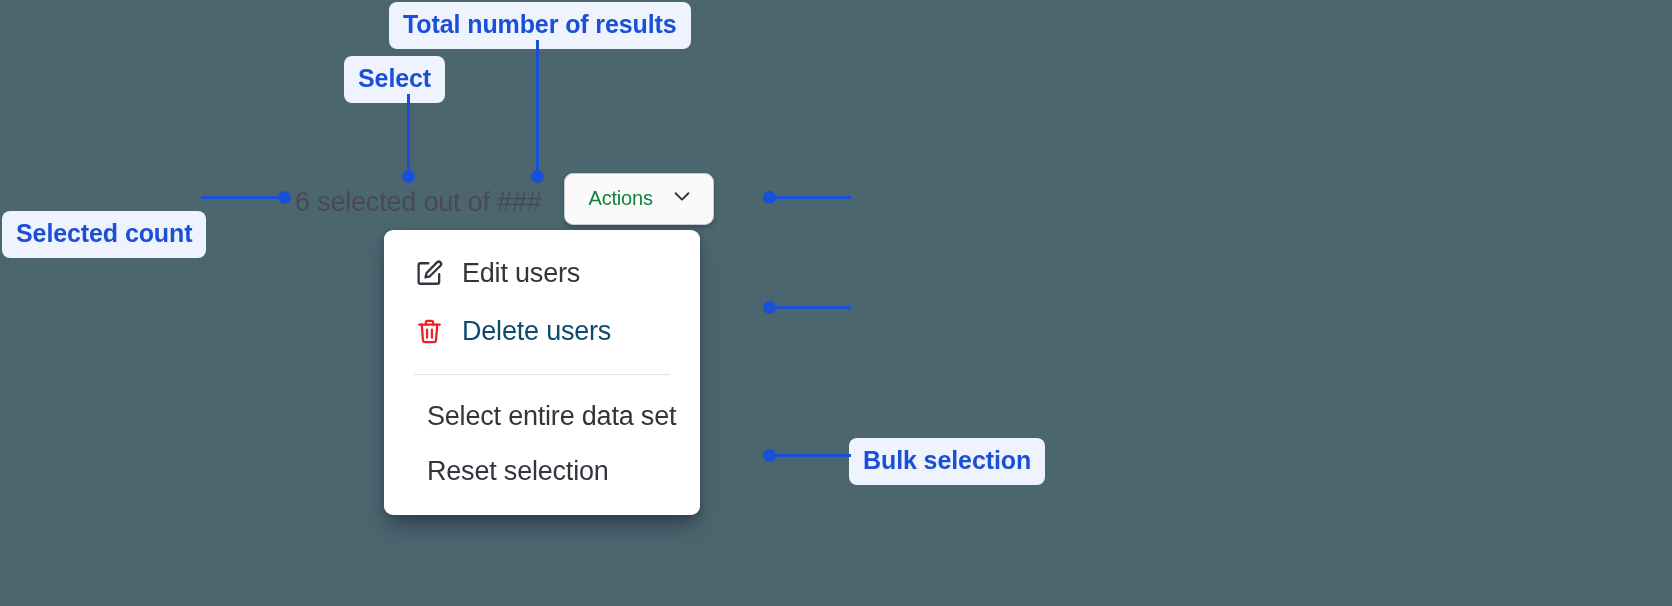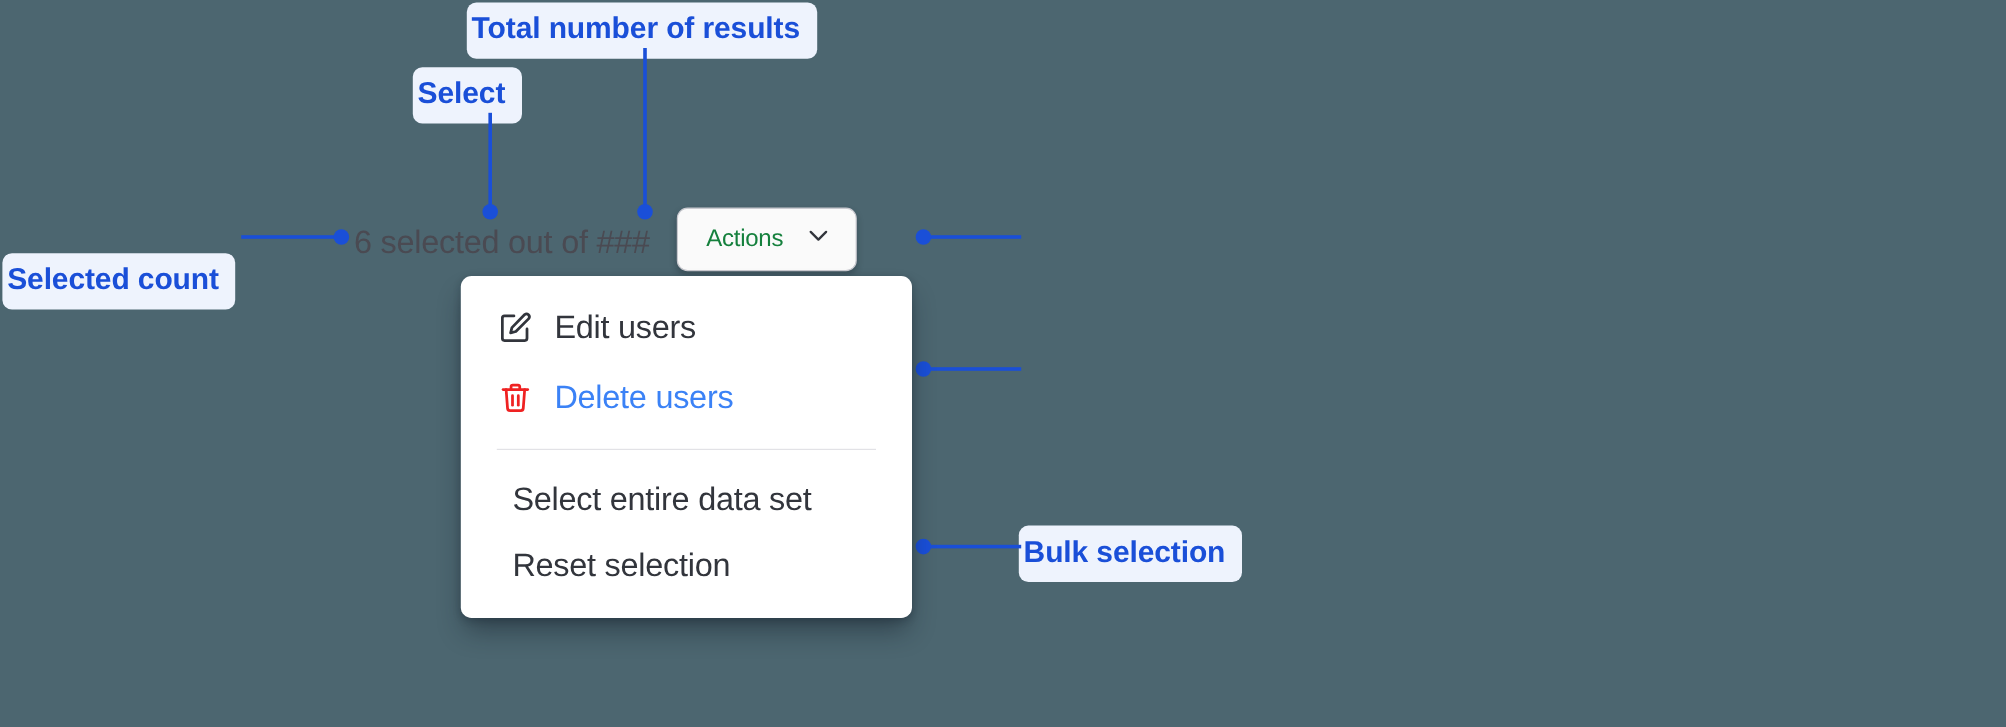--- a/index.html
+++ b/index.html
@@ -25,21 +25,21 @@
 
   
   .callout {
     position: absolute;
     background: #eef3fd;
     color: #1a4fd8;
     font-size: 25px;
     font-weight: 700;
     letter-spacing: -0.1px;
     line-height: 1;
-    padding: 10px 14px 12px 4px;
+    padding: 10px 14px 12px 14px;
     border-radius: 8px;
     white-space: nowrap;
   }
 
   
   .vline {
     position: absolute;
     width: 3px;
     background: #1a4fd8;
   }
@@ -94,21 +94,21 @@
     line-height: 1;
     letter-spacing: -0.2px;
   }
   .chev { display: block; }
 
   
   .dropdown {
     position: absolute;
     left: 384px;
     top: 230px;
-    width: 376px;
+    width: 316px;
     background: #ffffff;
     border-radius: 9px;
     padding: 14px 0 16px 0;
     box-shadow: 0 14px 22px -4px rgba(15,25,35,0.45),
                 0 2px 6px rgba(15,25,35,0.22);
   }
 
   .menu-item {
     display: flex;
     align-items: center;
@@ -116,21 +116,21 @@
     padding: 14px 0 14px 30px;
     cursor: pointer;
     font-size: 27px;
     line-height: 1;
     letter-spacing: -0.2px;
   }
   .menu-item.plain { padding-left: 31px; }
   .menu-item .mlabel { line-height: 1; }
 
   .menu-item.edit .mlabel { color: #32353c; }
-  .menu-item.delete .mlabel { color: #3b82f6; }
+  .menu-item.delete .mlabel { color: #0c4a6e; }
   .menu-item.plain .mlabel { color: #32353c; margin-left: 12px; }
 
   .menu-icon { display: flex; align-items: center; justify-content: center; width: 30px; height: 30px; flex: 0 0 30px; }
 
   .menu-divider {
     height: 1px;
     background: #e2e2e6;
     margin: 14px 30px 14px 30px;
   }
 </style>

